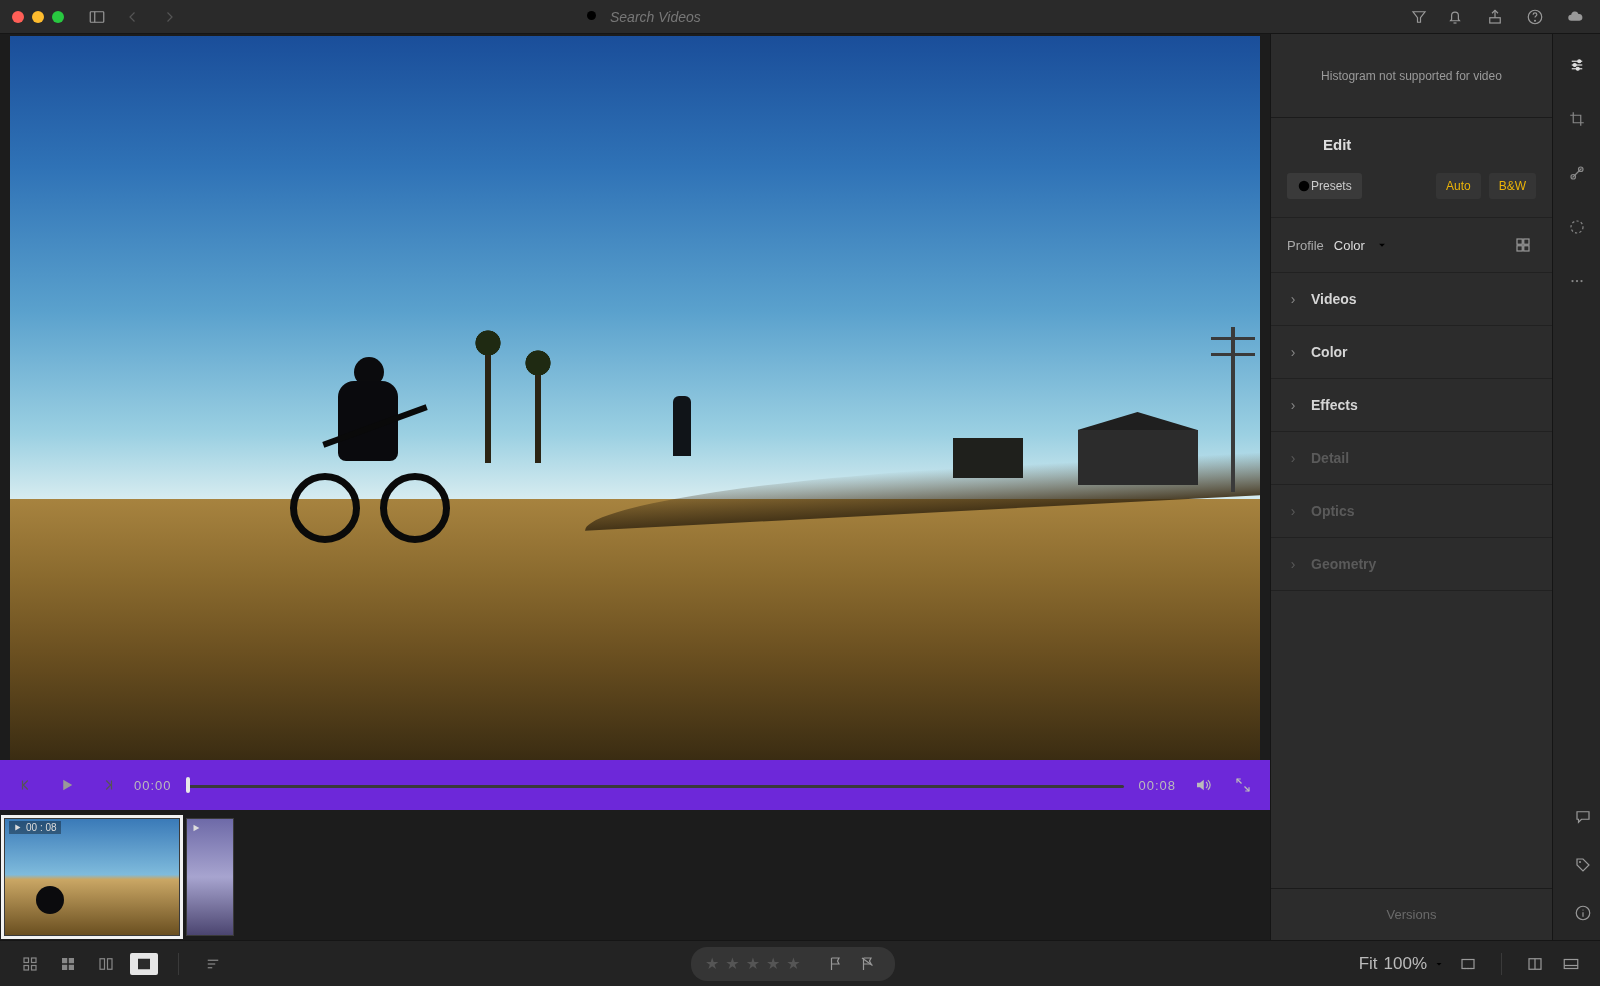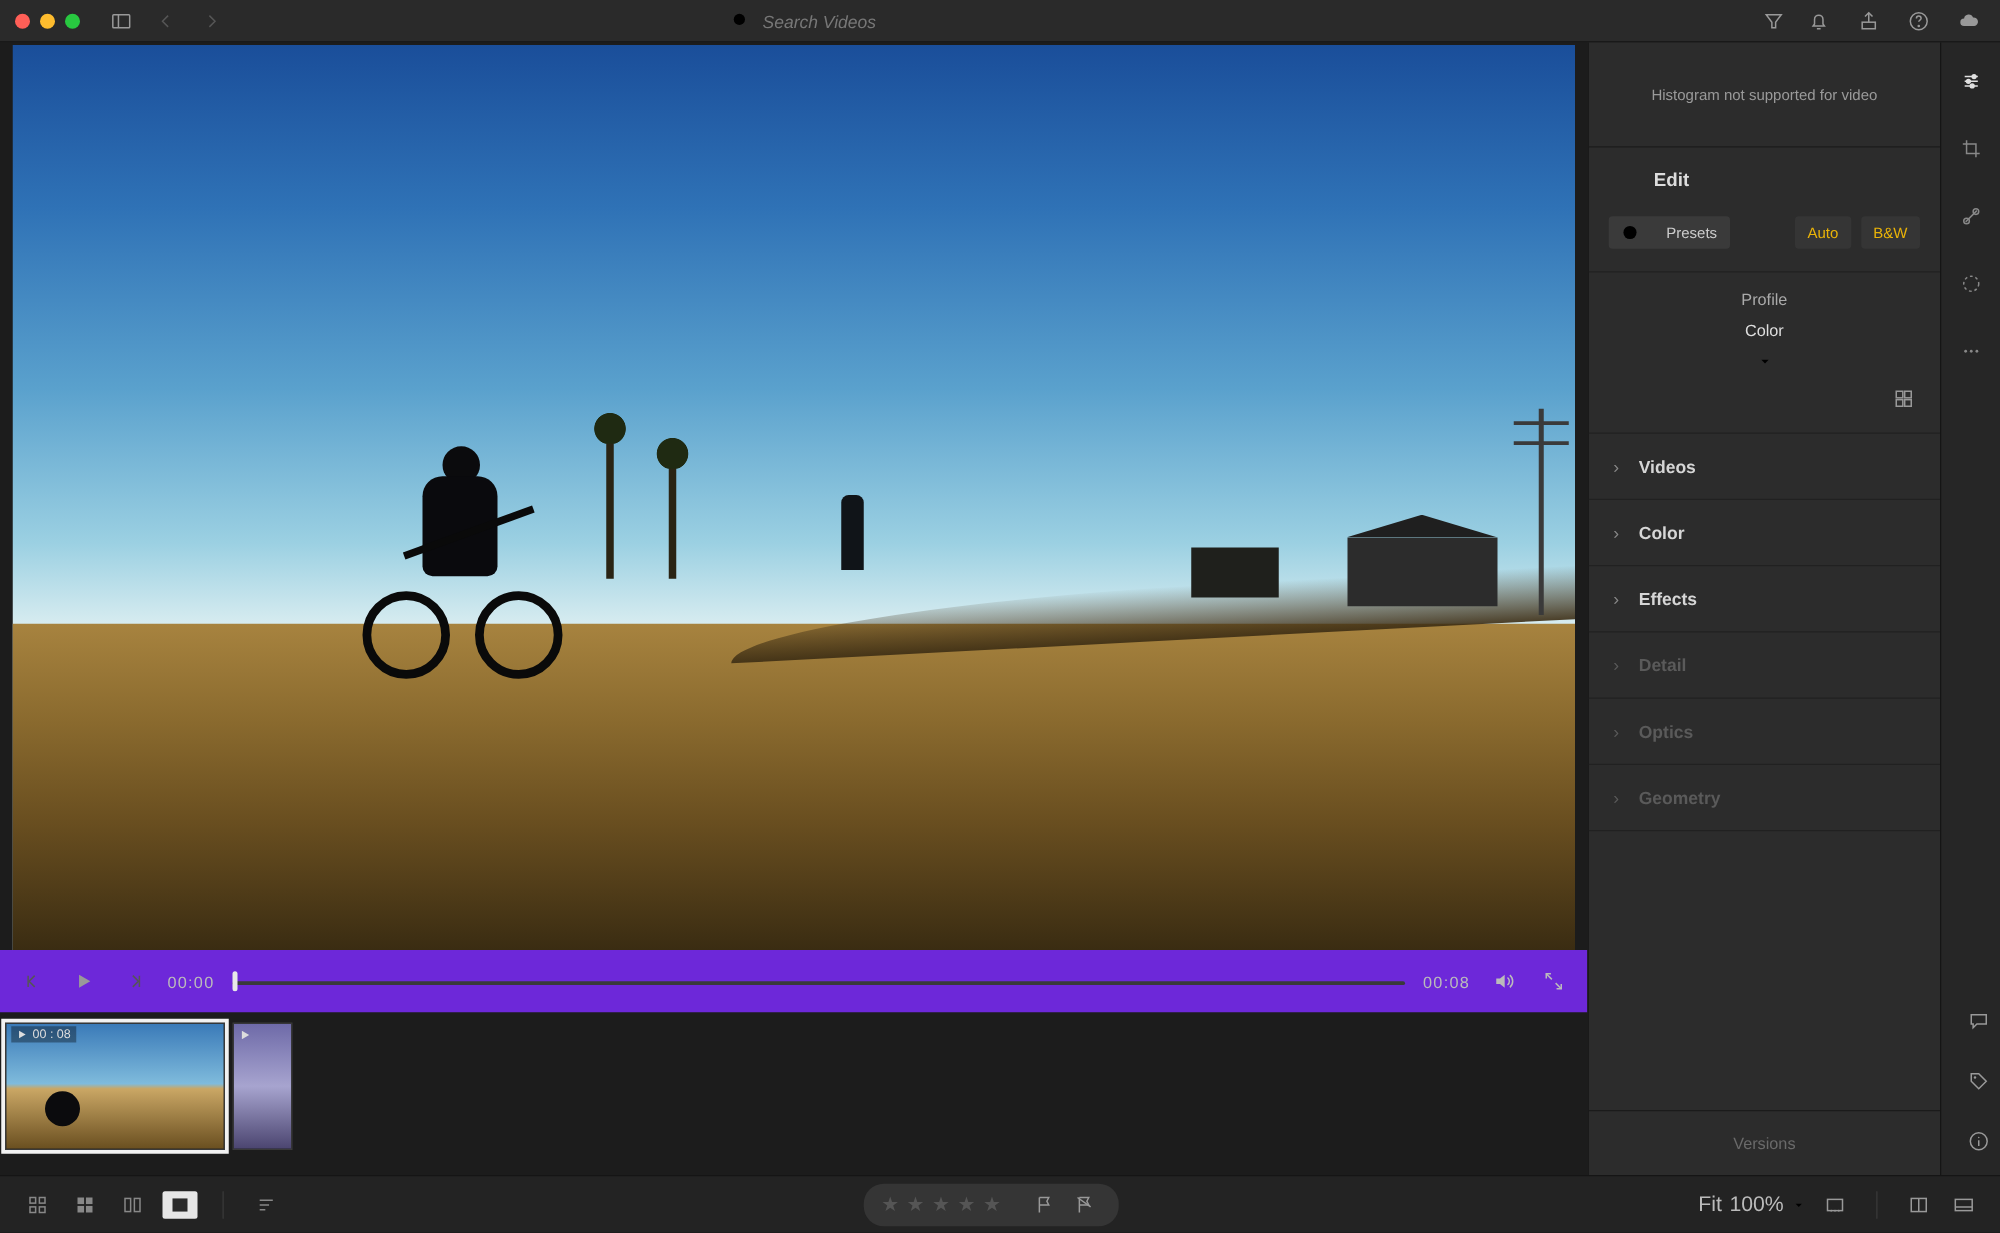--- a/index.html
+++ b/index.html
@@ -51,38 +51,38 @@
 
 .playbar { height: 50px; display: flex; align-items: center; padding: 0 14px; gap: 14px; background:#6d28d9; }
 .playbar .time { font-size: 13px; color:#bbb; letter-spacing:1px; }
 .scrub { flex:1; height: 20px; position: relative; }
 .scrub-line { position:absolute; left:0; right:0; top:50%; height:3px; background:#3a3a3a; border-radius:2px; }
 .scrub-handle { position:absolute; left:0; top:2px; width:4px; height:16px; background:#e8e8e8; border-radius:2px; }
 .vol, .full { color:#bbb; }
 
 
 .filmstrip { height: 130px; background:#1c1c1c; padding: 8px 4px; display:flex; gap:6px; }
-.thumb { width: 176px; height: 102px; position: relative; border:1px solid #3a3a3a; overflow:hidden; }
+.thumb { width: 176px; height: 118px; position: relative; border:1px solid #3a3a3a; overflow:hidden; }
 .thumb.sel { outline:3px solid #f2f2f2; }
 .thumb .tlabel { position:absolute; left:4px; top:2px; font-size:10px; color:#ddd; background:rgba(0,0,0,.35); padding:1px 4px; display:flex; align-items:center; gap:4px; }
 .thumb1-bg { position:absolute; inset:0; background: linear-gradient(180deg,#3a7ab8 0%, #7fbbdc 48%, #caa765 52%, #6a4f20 100%); }
 .thumb1-rider { position:absolute; left:18%; bottom:18%; width:28px; height:28px; background:#0b0b0d; border-radius:50%; }
 .thumb2 { width:48px; }
 .thumb2-bg { position:absolute; inset:0; background: linear-gradient(180deg,#6e6aa8 0%, #a7a4cf 50%, #4b4570 100%); }
 .thumb2 .play { position:absolute; left:4px; top:4px; }
 
 
 .histogram-note { height: 84px; display:flex; align-items:center; justify-content:center; font-size:12px; color:#9a9a9a; border-bottom:1px solid #1b1b1b; }
 .edit-head { padding: 18px 16px 10px; margin-left: 36px; }
 .edit-head h3 { font-size:15px; font-weight:600; color:#ddd; }
 .edit-row { display:flex; align-items:center; gap:8px; padding: 10px 16px 18px; }
-.chip { background:#3a3a3a; color:#ccc; font-size:12px; padding:6px 10px; border-radius:3px; display:flex; align-items:center; gap:22px; cursor:pointer; }
+.chip { background:#3a3a3a; color:#ccc; font-size:12px; padding:6px 10px; border-radius:3px; display:flex; align-items:center; gap:0; cursor:pointer; }
 .chip.dis { background:#353535; color:#eab308; }
 .spacer { flex:1; }
-.profile-row { display:flex; align-items:center; gap:10px; padding: 14px 16px; border-top:1px solid #212121; border-bottom:1px solid #212121; color:#aaa; font-size:13px;flex-direction:column; }
+.profile-row { display:flex; align-items:center; gap:10px; padding: 14px 16px; border-top:1px solid #212121; border-bottom:1px solid #212121; color:#aaa; font-size:13px; }
 .profile-row .val { color:#ddd; }
 .profile-row .ico-btn { margin-left:auto; }
 .section { padding: 18px 16px; border-bottom:1px solid #212121; display:flex; align-items:center; gap:12px; font-size:14px; }
 .section .chev { color:#888; width:12px; text-align:center; }
 .section .lbl { color:#d6d6d6; font-weight:600; }
 .section.dis .lbl, .section.dis .chev { color:#5a5a5a; }
 .versions { margin-top:auto; padding: 18px 16px; text-align:center; color:#6a6a6a; font-size:13px; border-top:1px solid #1b1b1b; }
 
 
 .bottombar { height:46px; background:#232323; display:flex; align-items:center; padding:0 16px; gap:10px; border-top:1px solid #151515; }

